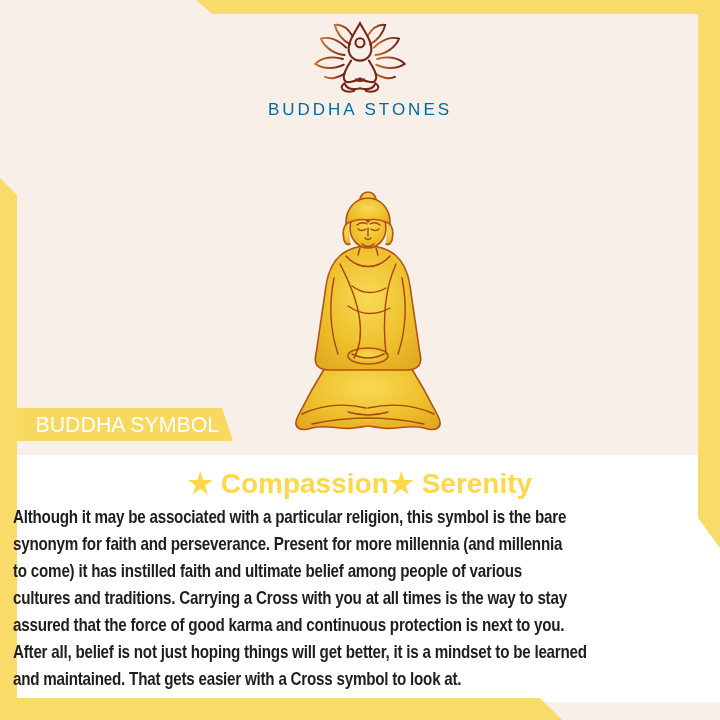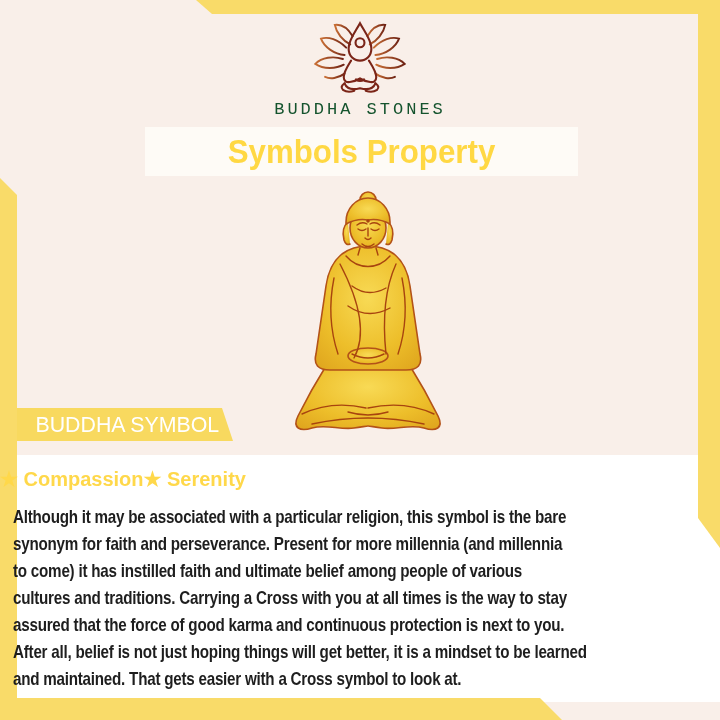--- a/index.html
+++ b/index.html
@@ -22,22 +22,22 @@
   .ribbon-left{left:0;top:178px;width:17px;height:542px;
     clip-path:polygon(0 0,17px 17px,17px 542px,0 542px);}
   .ribbon-bottom{left:0;top:698px;width:562px;height:22px;
     clip-path:polygon(0 0,540px 0,562px 22px,0 22px);}
 
   
   .logo{position:absolute;left:285px;top:20px;width:150px;height:78px;}
   .brand{
     position:absolute;left:0;top:100px;width:720px;
     text-align:center;
-    font-family:Liberation Mono, monospace;
-    font-size:17px;letter-spacing:3px;color:#14532d;
+    font-family:Liberation Sans, sans-serif;
+    font-size:17px;letter-spacing:3px;color:#0369a1;
   }
   
   .title-banner{
     position:absolute;left:145px;top:127px;width:433px;height:49px;
     background:#FEFBF6;
   }
   .title{
     width:100%;text-align:center;line-height:49px;
     font-size:34px;font-weight:700;color:#FFD843;
     transform:scaleX(0.92);transform-origin:center;
@@ -54,22 +54,22 @@
   }
   .symbol-banner span{
     display:inline-block;padding-left:19px;line-height:33px;
     font-size:22px;font-weight:400;color:#FFFFFF;
     transform:scaleX(0.97);transform-origin:left;
     white-space:nowrap;
   }
   
   .traits{
     position:absolute;left:0;top:467px;width:720px;
-    text-align:left;
-    font-size:20px;font-weight:700;color:#FFD84A;
+    text-align:center;
+    font-size:28px;font-weight:700;color:#FFD84A;
     white-space:nowrap;
   }
   
   .paragraph{position:absolute;left:13px;top:503px;width:690px;}
   .paragraph .pline{
     white-space:nowrap;line-height:27px;
     font-size:19px;font-weight:700;letter-spacing:-0.3px;color:#1E1E1E;
     transform:scaleX(0.8);transform-origin:left;
   }
 </style>
@@ -110,23 +110,20 @@
         <path d="M70,73 q5,4 10,0"></path>
         <path d="M56,78 Q60,88 75,84 Q90,88 94,78"></path>
         <path d="M56,78 Q50,82 54,86 Q60,90 68,87"></path>
         <path d="M94,78 Q100,82 96,86 Q90,90 82,87"></path>
       </g>
     </svg>
   </div>
 
   <div class="brand">BUDDHA STONES</div>
 
-  <div class="title-banner">
-    <div class="title">Symbols Property</div>
-  </div>
 
   <div class="buddha">
     <svg width="172" height="258" viewBox="0 0 172 258">
       <defs>
         <radialGradient id="gold" cx="50%" cy="42%" r="80%">
           <stop offset="0" stop-color="#F8DA55"></stop>
           <stop offset="0.55" stop-color="#EDBE2A"></stop>
           <stop offset="1" stop-color="#DCA01B"></stop>
         </radialGradient>
       </defs>

